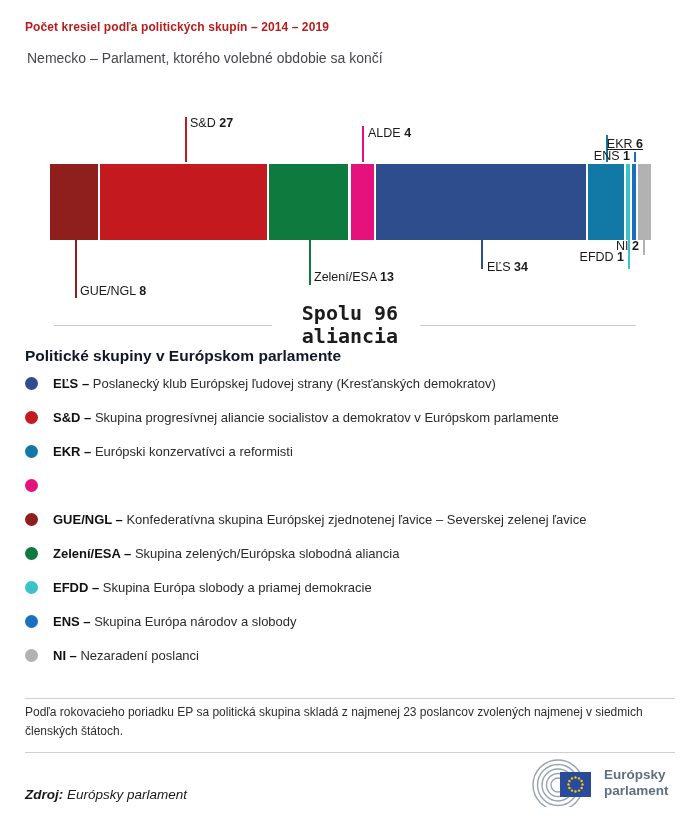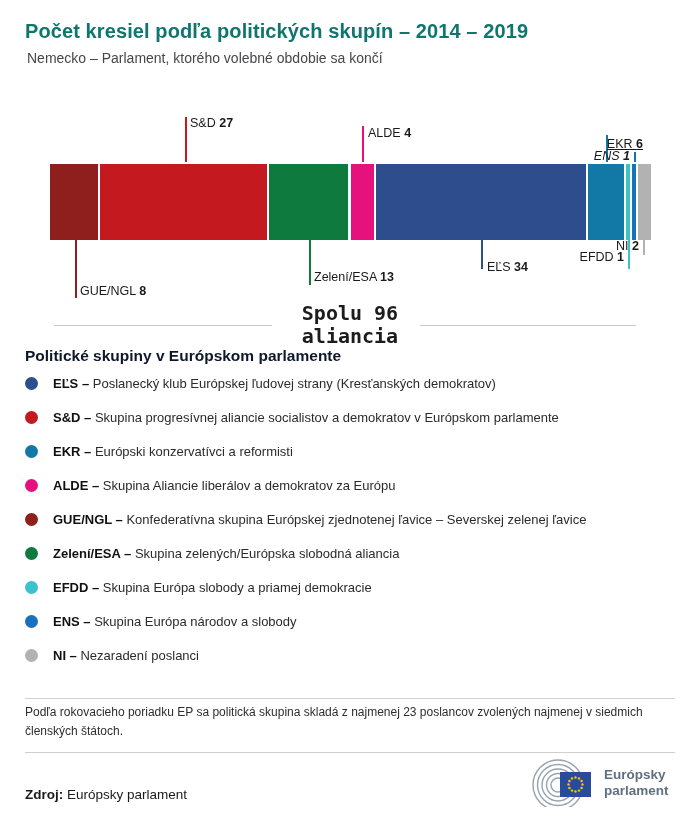--- a/index.html
+++ b/index.html
@@ -2,21 +2,21 @@
 <html><head>
 <meta charset="utf-8">
 <style>
   * { margin:0; padding:0; box-sizing:border-box; }
   html,body { background:#ffffff; }
   .page {
     position:relative; width:700px; height:820px; background:#ffffff;
     font-family:"Liberation Sans", sans-serif; color:#1a1a1a; overflow:hidden;
   }
   .abs { position:absolute; }
-  .title { top:20px; left:25px; font-size:20px; font-weight:bold; color:#0f766e; letter-spacing:0.1px; }
+  .title { top:20px; left:25px; font-size:12px; font-weight:bold; color:#b91c1c; letter-spacing:0.1px; }
   .subtitle { top:50px; left:27px; font-size:14px; color:#46464c; }
 
   
   .chart { top:0; left:0; width:700px; height:350px; }
   .segment { position:absolute; }
   .callout-line { position:absolute; width:2px; }
   .callout { position:absolute; font-size:12.5px; white-space:nowrap; color:#1a1a1a; }
   .callout b { font-weight:bold; }
 
   .total-line { height:1px; background:#c9c9c9; top:325px; }
@@ -30,21 +30,21 @@
   .legend-heading { top:347px; left:25px; font-size:15.5px; font-weight:bold; color:#0f172a; }
   .legend-list { top:366px; left:0; width:613px; }
   .legend-row { display:flex; align-items:center; height:34px; padding-left:25px; }
   .legend-dot { width:13px; height:13px; border-radius:50%; flex:none; }
   .legend-text { margin-left:15px; font-size:13px; color:#2b2b2b; }
   .legend-text b { color:#111; }
 
   
   .divider { height:1px; background:#cfcfcf; left:25px; width:650px; }
   .footnote { top:703px; left:25px; width:645px; font-size:12px; line-height:1.55; color:#2e2e2e; }
-  .source { top:787px; left:25px; font-size:13.5px; color:#1a1a1a; }
+  .source { top:787px; left:25px; font-size:13.5px; color:#1a1a1a;font-style:italic; }
   .source b { font-weight:bold; }
   .logo { top:757px; left:528px; width:160px; height:52px; display:flex; align-items:center; }
   .logo-text { margin-left:8px; font-size:13.5px; font-weight:bold; color:#5e7082; line-height:1.18; }
 </style>
 </head>
 <body>
 
 <div class="page">
 
   <div class="abs title">Počet kresiel podľa politických skupín – 2014 – 2019</div>
@@ -71,21 +71,21 @@
         <div class="callout" style="top: 270px; left: 314px;"><span>Zelení/ESA </span><b>13</b></div>
         <div class="callout-line" style="left: 362px; top: 126px; height: 36px; background: rgb(229, 18, 125);"></div>
         <div class="callout" style="top: 126px; left: 368px;"><span>ALDE </span><b>4</b></div>
         <div class="callout-line" style="left: 481px; top: 240px; height: 29px; background: rgb(46, 77, 141);"></div>
         <div class="callout" style="top: 260px; left: 487px;"><span>EĽS </span><b>34</b></div>
         <div class="callout-line" style="left: 606px; top: 135px; height: 27px; background: rgb(18, 121, 166);"></div>
         <div class="callout" style="top: 137px; right: 57px; text-decoration: underline;"><span>EKR </span><b>6</b></div>
         <div class="callout-line" style="left: 628px; top: 240px; height: 29px; background: rgb(60, 195, 201);"></div>
         <div class="callout" style="top: 250px; right: 76px;"><span>EFDD </span><b>1</b></div>
         <div class="callout-line" style="left: 634px; top: 152px; height: 10px; background: rgb(26, 112, 192);"></div>
-        <div class="callout" style="top: 149px; right: 70px; font-style: italic;"><span>ENS </span><b>1</b></div>
+        <div class="callout" style="top: 149px; right: 70px;"><span>ENS </span><b>1</b></div>
         <div class="callout-line" style="left: 643px; top: 240px; height: 15px; background: rgb(178, 178, 178);"></div>
         <div class="callout" style="top: 239px; right: 61px;"><span>NI </span><b>2</b></div>
       </div>
     <div class="abs total-line" style="left:54px;width:218px;"></div>
     <div class="abs total-line" style="left:420px;width:216px;"></div>
     <div class="abs total-label">
       <div>Spolu 96</div>
       <div>aliancia</div>
     </div>
   </div>
@@ -99,21 +99,20 @@
       <div class="legend-row">
         <span class="legend-dot" style="background: rgb(196, 25, 30);"></span>
         <span class="legend-text"><b>S&amp;D – </b><span>Skupina progresívnej aliancie socialistov a demokratov v Európskom parlamente</span></span>
       </div>
       <div class="legend-row">
         <span class="legend-dot" style="background: rgb(18, 121, 166);"></span>
         <span class="legend-text"><b>EKR – </b><span>Európski konzervatívci a reformisti</span></span>
       </div>
       <div class="legend-row">
         <span class="legend-dot" style="background: rgb(229, 18, 125);"></span>
-        <span class="legend-text"><b>ALDE – </b><span>Skupina Aliancie liberálov a demokratov za Európu</span></span>
       </div>
       <div class="legend-row">
         <span class="legend-dot" style="background: rgb(143, 31, 28);"></span>
         <span class="legend-text"><b>GUE/NGL – </b><span>Konfederatívna skupina Európskej zjednotenej ľavice – Severskej zelenej ľavice</span></span>
       </div>
       <div class="legend-row">
         <span class="legend-dot" style="background: rgb(15, 122, 61);"></span>
         <span class="legend-text"><b>Zelení/ESA – </b><span>Skupina zelených/Európska slobodná aliancia</span></span>
       </div>
       <div class="legend-row">

